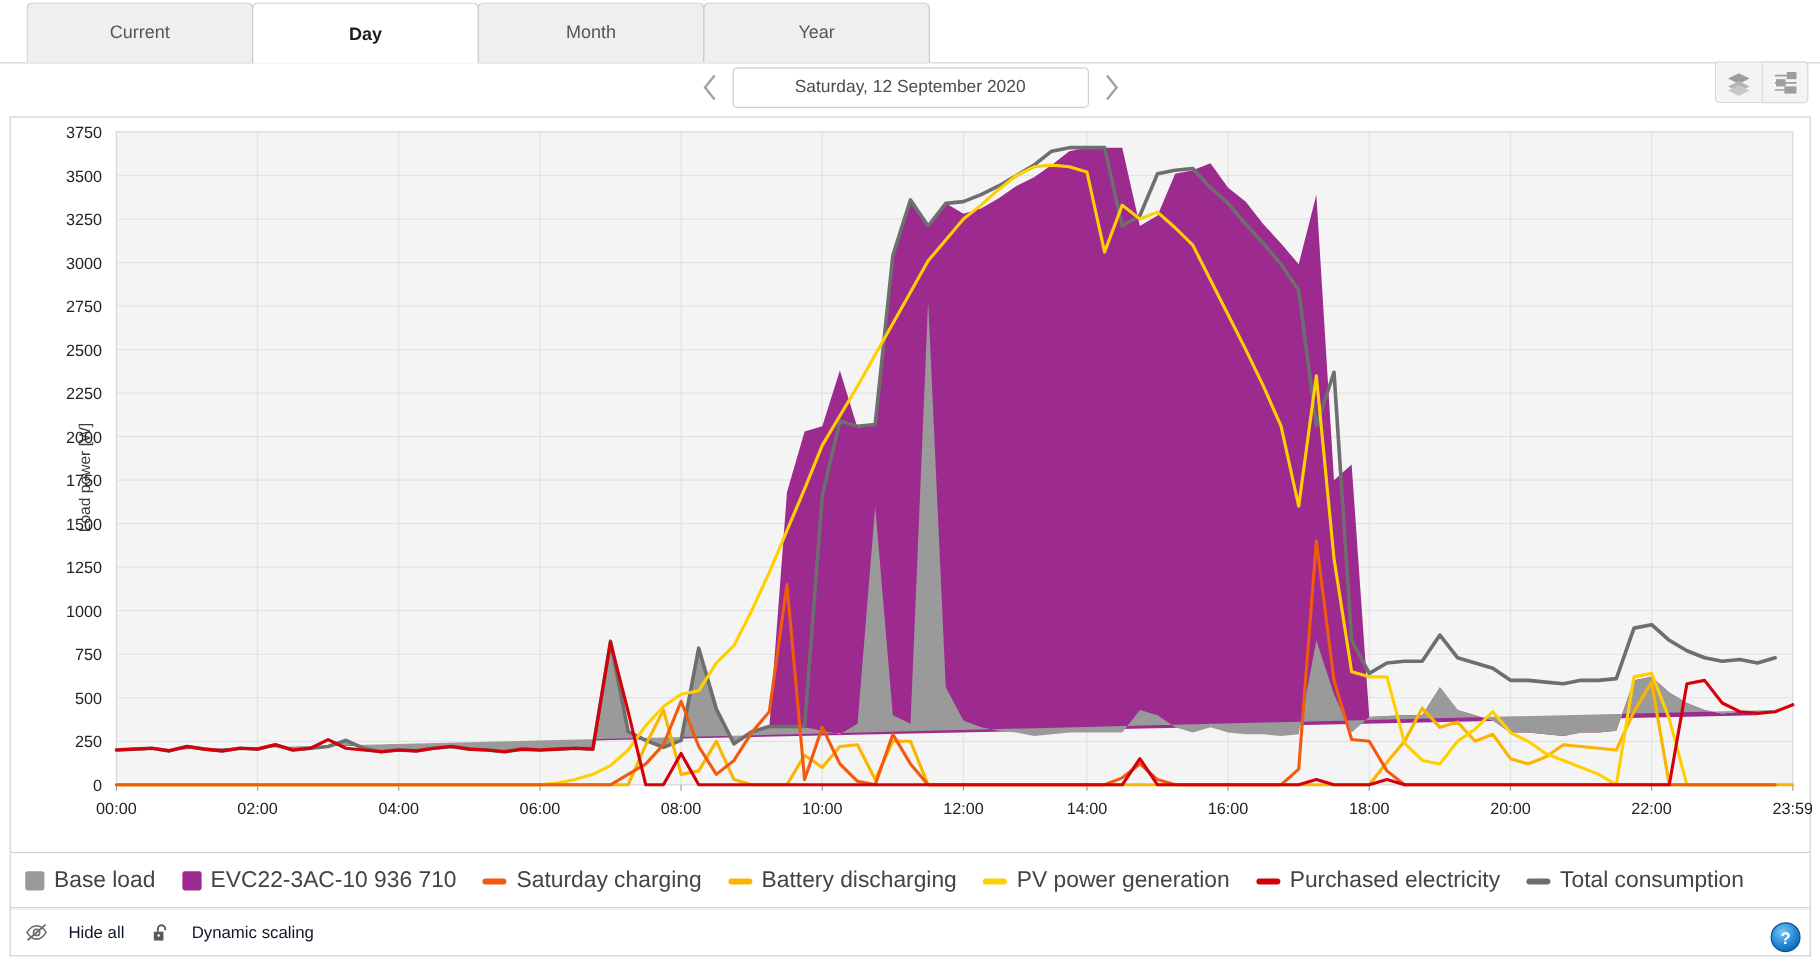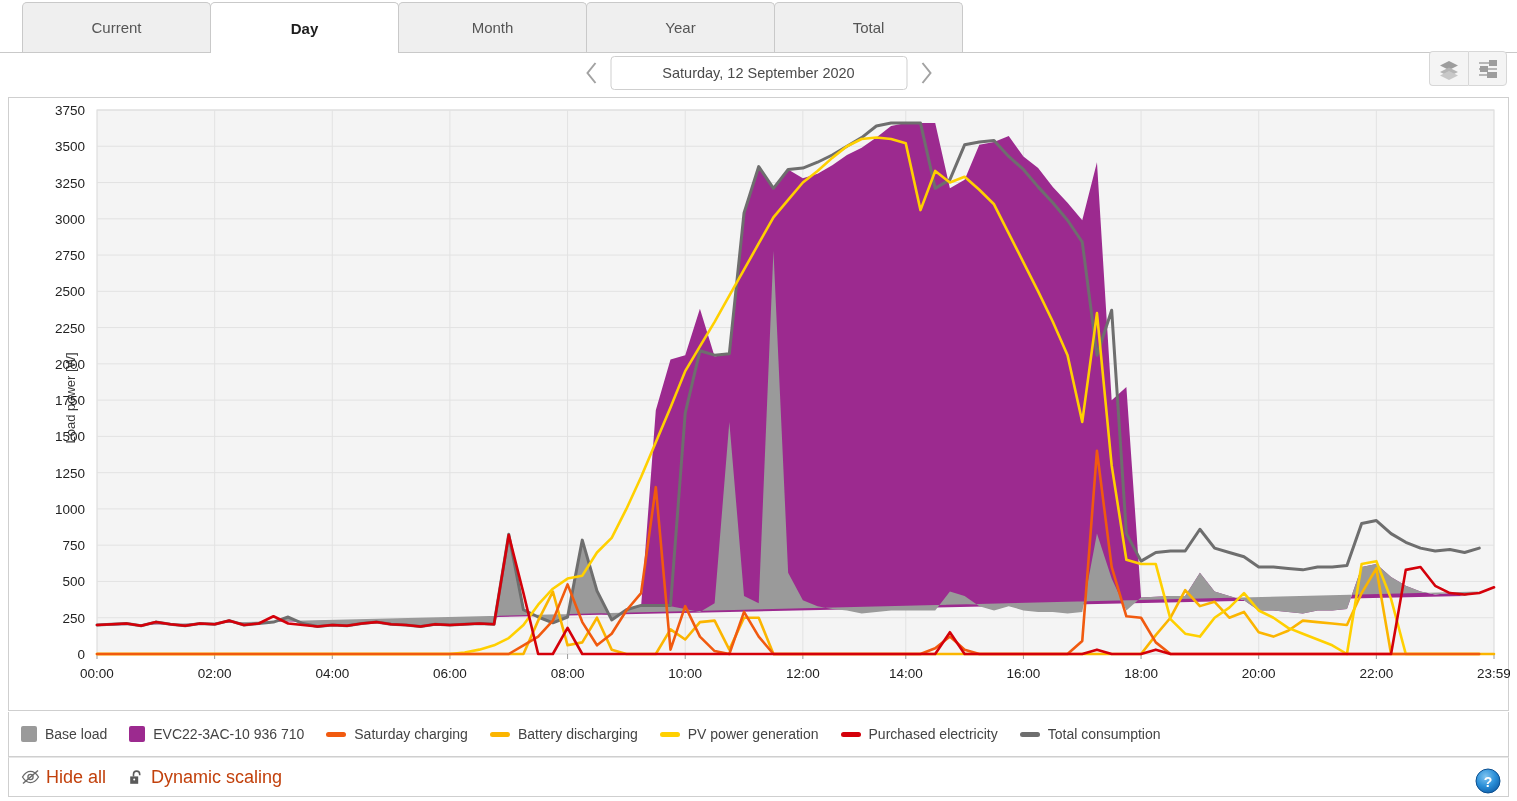--- a/index.html
+++ b/index.html
@@ -84,55 +84,52 @@
     position: absolute; left: 8px; top: 712px;
     width: 1501px; height: 45px;
     border-left: 1px solid #cfcfcf; border-right: 1px solid #cfcfcf;
     border-bottom: 1px solid #cfcfcf;
     display: flex; align-items: center; padding-left: 12px;
     background: #fff;
   }
   .leg-item { display: flex; align-items: center; margin-right: 22px; cursor: pointer; }
   .sw-area { width: 16px; height: 16px; border-radius: 2px; margin-right: 8px; }
   .sw-line { width: 20px; height: 5px; border-radius: 2.5px; margin-right: 8px; }
-  .leg-txt { font-size: 14px; color: #444; white-space: nowrap; }
+  .leg-txt { font-size: 19px; color: #444; white-space: nowrap; }
 
   
   .footer {
     position: absolute; left: 8px; top: 757px;
     width: 1501px; height: 40px;
     border-left: 1px solid #cfcfcf; border-right: 1px solid #cfcfcf;
     border-bottom: 1px solid #cfcfcf; border-top: 1px solid #e6e6e6;
     display: flex; align-items: center; padding-left: 12px; background: #fff;
   }
   .foot-item { display: flex; align-items: center; margin-right: 22px; cursor: pointer; }
-  .foot-txt { font-size: 18px; color: #c2410c; margin-left: 6px; }
+  .foot-txt { font-size: 14px; color: #0f172a; margin-left: 17px; }
   .help { position: absolute; right: 16px; top: 768px; cursor: pointer; }
 </style>
 </head>
 <body>
 
 <div id="app">
 
   <div class="tabbar">
     <div class="tabs">
       <div class="tab">
           <span>Current</span>
         </div>
       <div class="tab active">
           <span>Day</span>
         </div>
       <div class="tab">
           <span>Month</span>
         </div>
       <div class="tab">
           <span>Year</span>
-        </div>
-      <div class="tab">
-          <span>Total</span>
         </div>
     </div>
   </div>
 
   <div class="datebar">
     <div class="date-wrap">
       <div class="date-arrow">
         <svg width="14" height="24" viewBox="0 0 14 24">
             <path d="M11 2 L3 12 L11 22" fill="none" stroke="#a2a2a2" stroke-width="2"></path>
           </svg>

